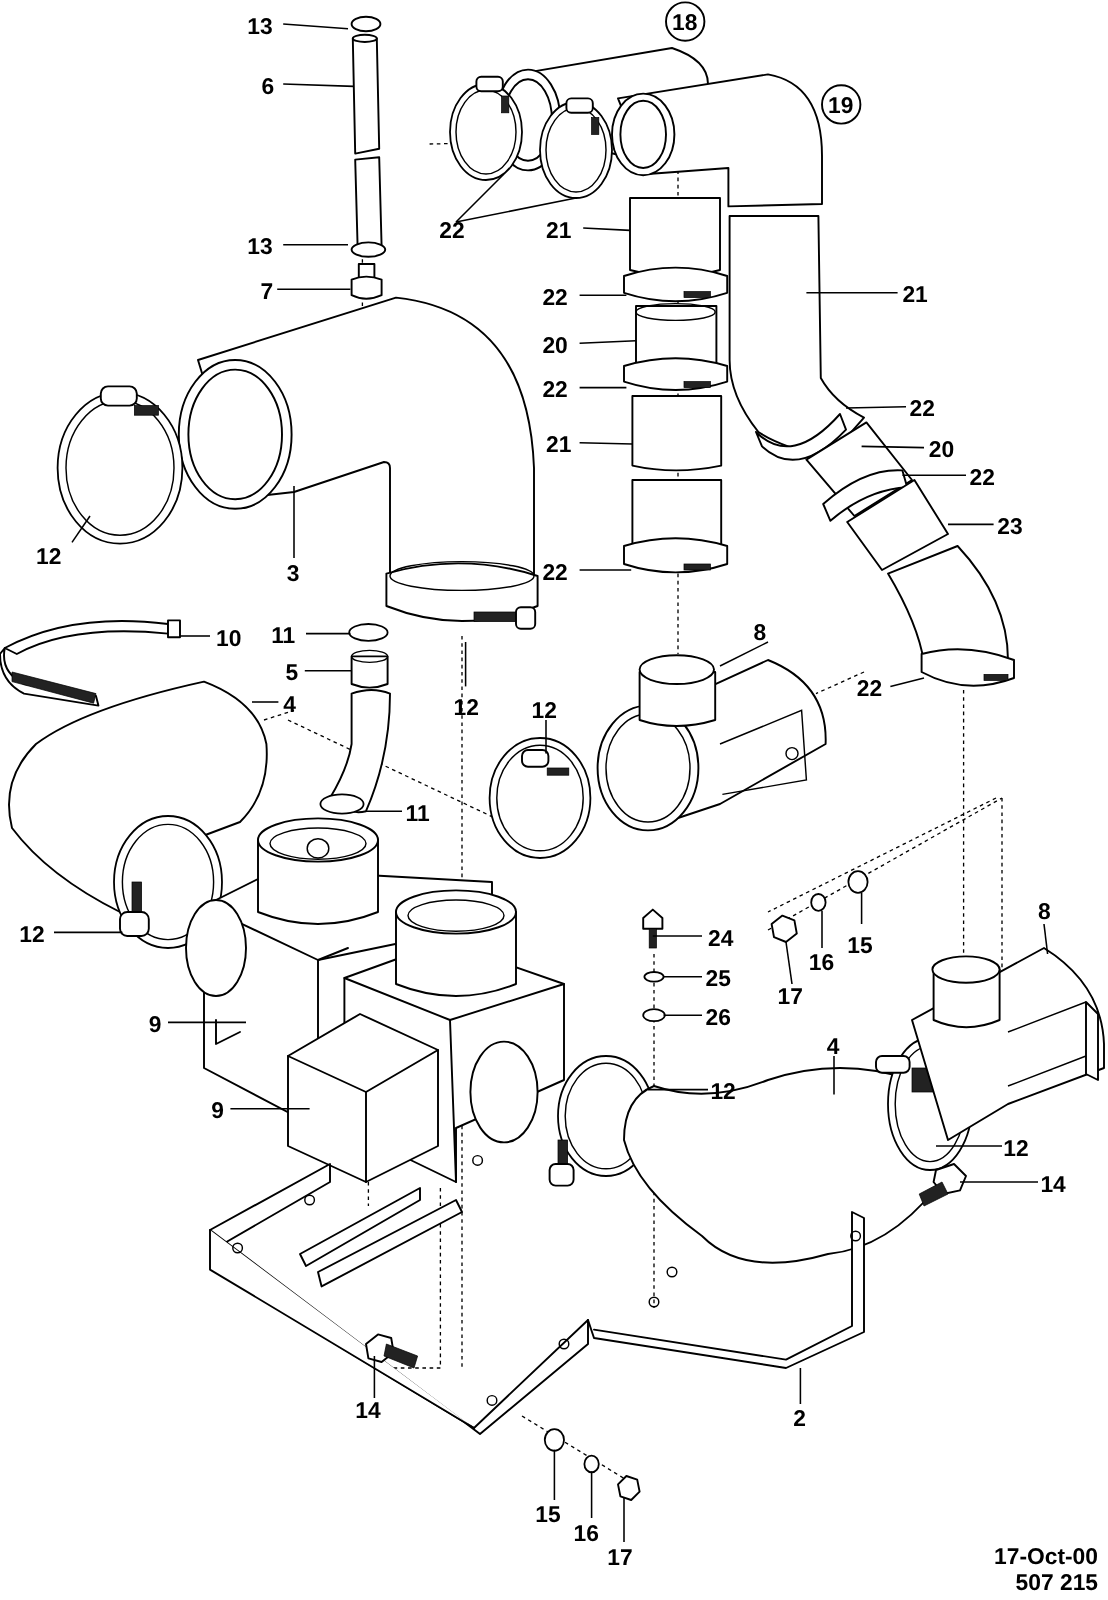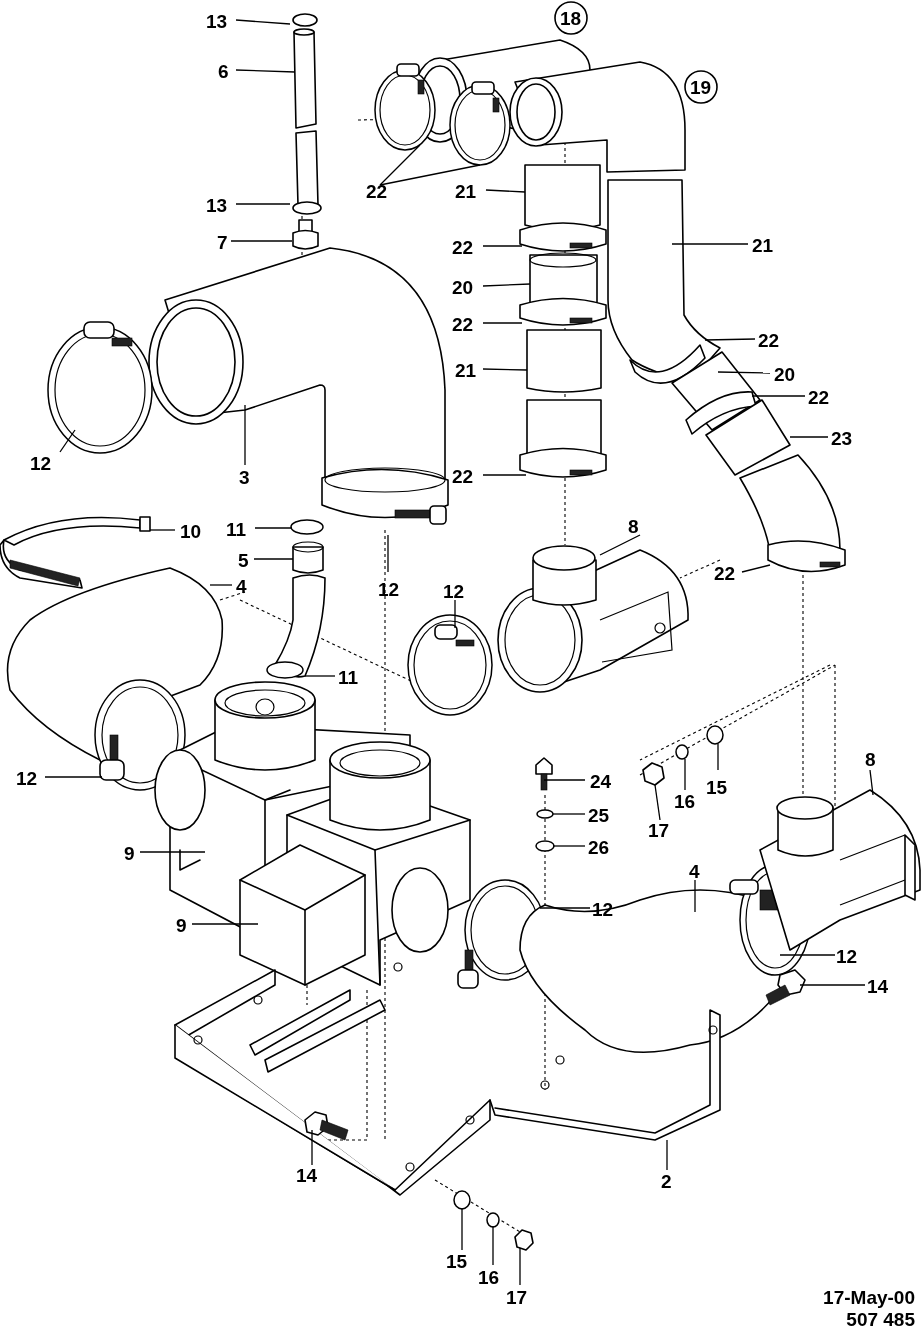--- a/index.html
+++ b/index.html
@@ -349,15 +349,15 @@
     <text class="lbl" x="867" y="993">14</text>
     <text class="lbl" x="296" y="1182">14</text>
     <text class="lbl" x="661" y="1188">2</text>
     <text class="lbl" x="446" y="1268">15</text>
     <text class="lbl" x="478" y="1284">16</text>
     <text class="lbl" x="506" y="1304">17</text>
   </g>
 </svg>
 
 <div class="stamp" style="top:1287px;">
-  <div>17-May-00</div>
-  <div>507 485</div>
+  <div>17-Oct-00</div>
+  <div>507 215</div>
 </div>
 
 </body></html>

